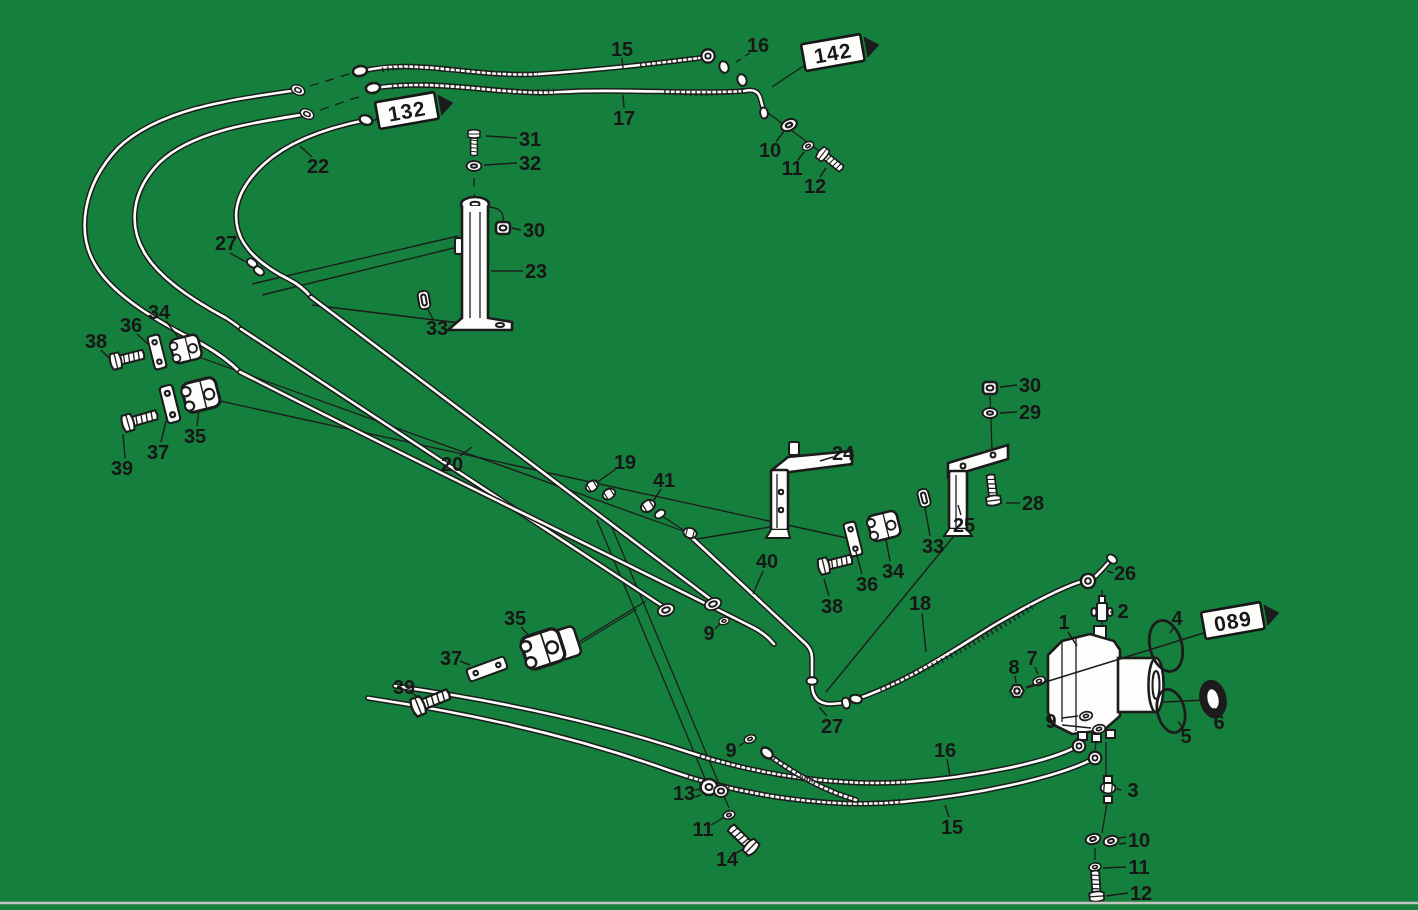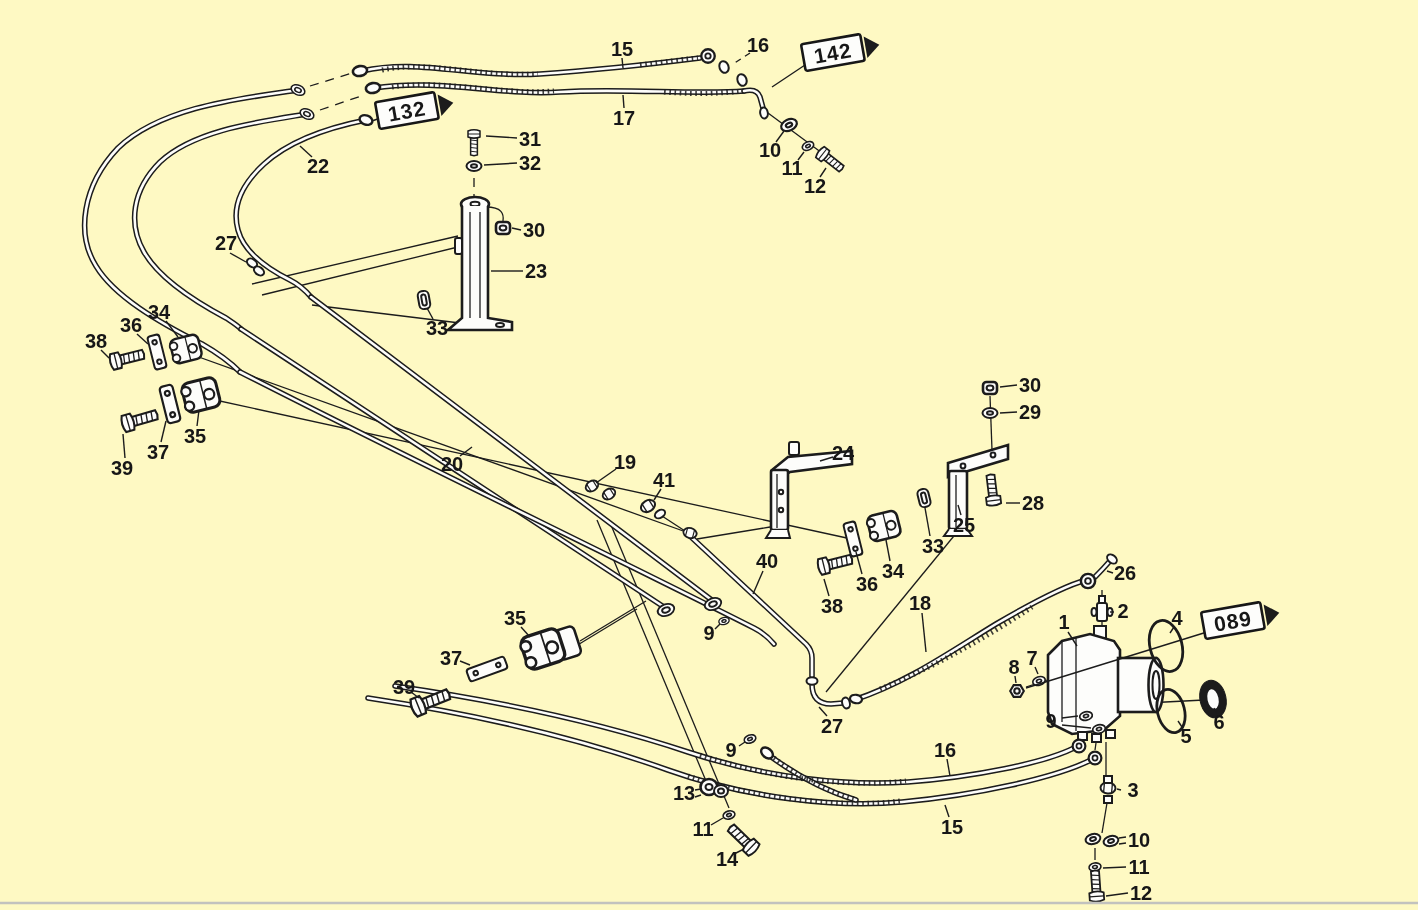--- a/index.html
+++ b/index.html
@@ -1,16 +1,16 @@
 <!DOCTYPE html>
 <html><head>
 <meta charset="utf-8">
 <style>
   html,body{margin:0;padding:0;background:#ffffff;}
-  .stage{position:relative;width:1418px;height:910px;background:#fef9c3;overflow:hidden;
+  .stage{position:relative;width:1418px;height:910px;background:#15803d;overflow:hidden;
          font-family:"Liberation Sans",sans-serif;}
   svg{position:absolute;left:0;top:0;}
   
   .outl{fill:none;stroke:#1c1c1c;stroke-width:5.6;stroke-linecap:round;stroke-linejoin:round;}
   .core{fill:none;stroke:#fdfdfb;stroke-width:2.6;stroke-linecap:round;stroke-linejoin:round;}
   .thin{fill:none;stroke:#1c1c1c;stroke-width:1.3;}
   .dash{stroke-dasharray:9,7;}
   .braid{fill:none;stroke:#1c1c1c;stroke-width:5;stroke-dasharray:1.6,3.6;opacity:.85;}
   .part{fill:#fdfdfb;stroke:#1c1c1c;stroke-width:2;}
   .partT{fill:#fdfdfb;stroke:#1c1c1c;stroke-width:2.6;}

